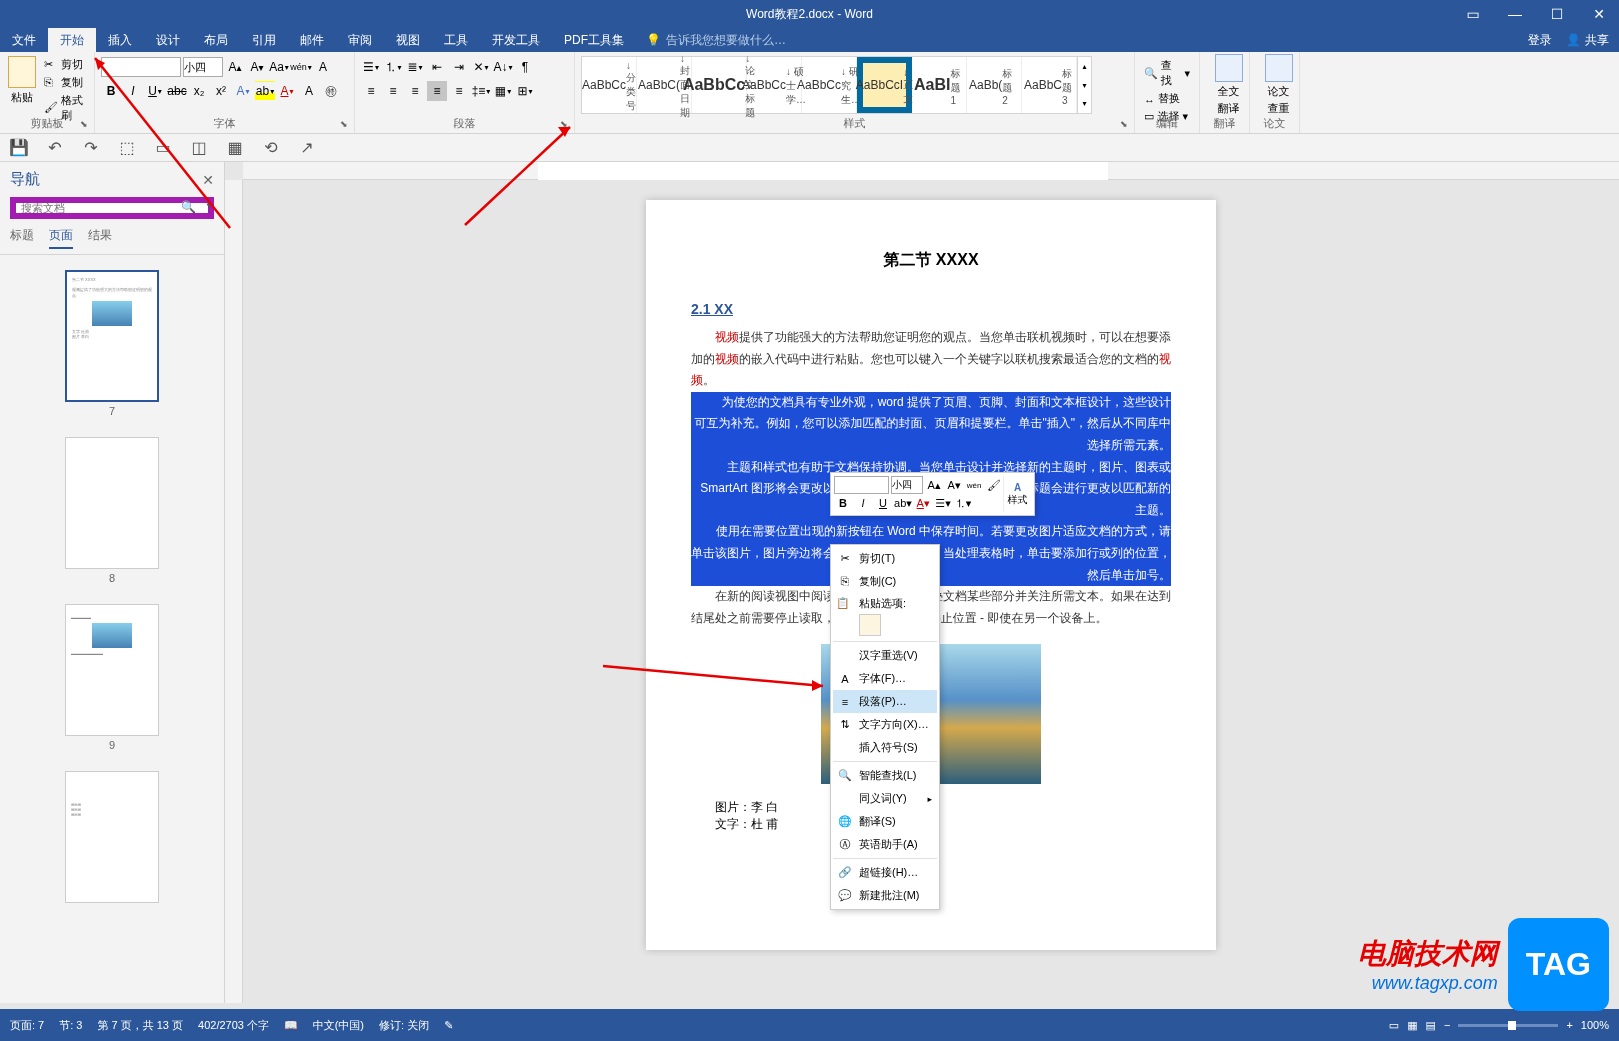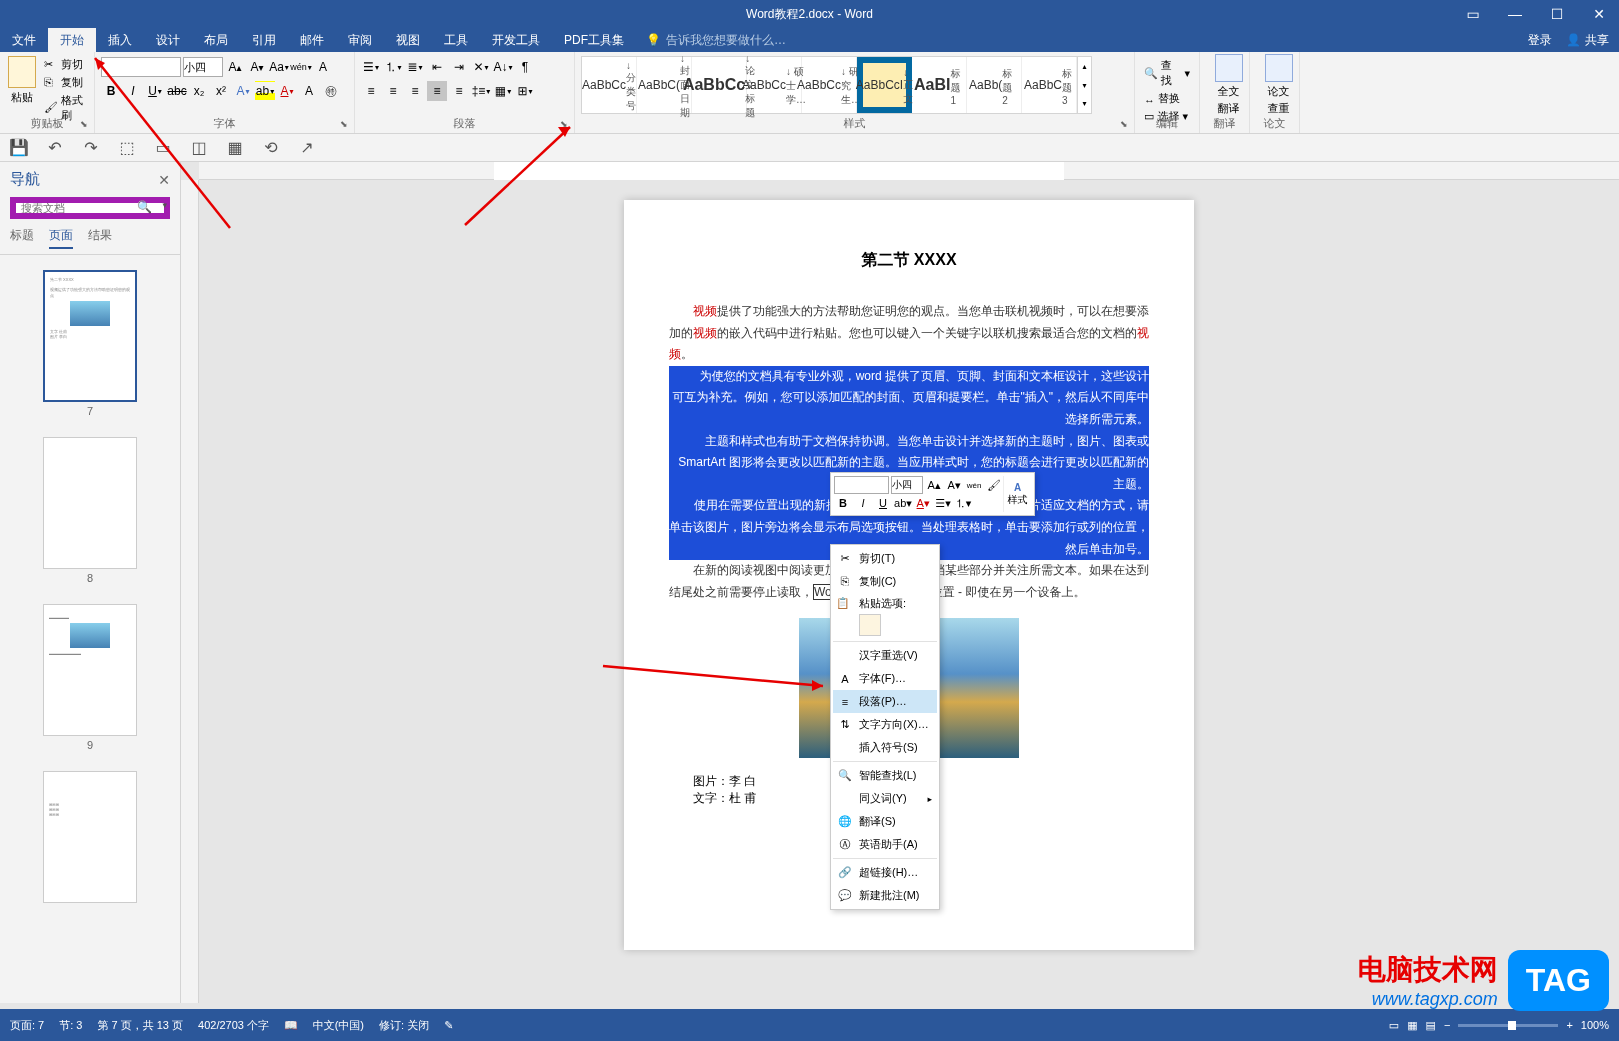--- a/index.html
+++ b/index.html
@@ -52,21 +52,21 @@
 .big-btn-icon { width: 28px; height: 28px; border: 1px solid #8faadc; background: #e8f0fc; }
 
 
 .quick-access { height: 28px; background: #f3f3f3; border-bottom: 1px solid #d4d4d4; display: flex; align-items: center; padding: 0 10px; gap: 18px; }
 .qa-btn { width: 18px; height: 18px; cursor: pointer; display: flex; align-items: center; justify-content: center; color: #555; }
 
 
 .main-area { display: flex; height: 841px; }
 
 
-.nav-pane { width: 181px; background: #f3f3f3; border-right: 1px solid #d4d4d4; display: flex; flex-direction: column; }
+.nav-pane { width: 225px; background: #f3f3f3; border-right: 1px solid #d4d4d4; display: flex; flex-direction: column; }
 .nav-header { padding: 8px 10px; display: flex; justify-content: space-between; align-items: center; }
 .nav-title { font-size: 15px; color: #2b579a; }
 .nav-close { cursor: pointer; color: #666; font-size: 14px; }
 .nav-search { margin: 0 10px 8px; position: relative; }
 .nav-search input { width: 100%; height: 22px; border: 6px solid #a21caf; padding: 0 25px 0 5px; font-size: 11px; }
 .nav-search-icon { position: absolute; right: 18px; top: 3px; color: #555; font-size: 12px; }
 .nav-search-drop { position: absolute; right: 3px; top: 3px; font-size: 9px; color: #555; }
 .nav-tabs { display: flex; gap: 15px; padding: 0 10px 5px; border-bottom: 1px solid #d4d4d4; font-size: 12px; }
 .nav-tab { cursor: pointer; color: #666; padding-bottom: 3px; }
 .nav-tab.active { color: #2b579a; border-bottom: 2px solid #2b579a; }
@@ -121,23 +121,23 @@
 
 
 .statusbar { position: absolute; bottom: 0; left: 0; right: 0; height: 20px; background: #2b579a; color: #fff; display: flex; align-items: center; font-size: 11px; padding: 16px 10px; gap: 15px; }
 .statusbar-right { margin-left: auto; display: flex; align-items: center; gap: 8px; }
 .zoom-slider { width: 100px; height: 3px; background: #6b8dc1; position: relative; }
 .zoom-thumb { position: absolute; left: 50%; top: -3px; width: 8px; height: 9px; background: #fff; }
 
 
 .watermark { position: absolute; bottom: 30px; right: 10px; z-index: 500; display: flex; align-items: center; gap: 10px; }
 .wm-text { text-align: right; }
-.wm-cn { font-size: 28px; font-weight: bold; color: #e60000; }
+.wm-cn { font-size: 28px; font-weight: bold; color: #e60000; font-style: italic; }
 .wm-url { font-size: 18px; color: #0070e0; font-style: italic; }
-.wm-tag { background: #0090ff; color: #fff; padding: 12px 18px; border-radius: 12px; font-size: 32px; font-weight: bold; }
+.wm-tag { background: #0090ff; color: #fff; padding: 28px 18px; border-radius: 12px; font-size: 32px; font-weight: bold; }
 
 .dialog-launcher { position: absolute; right: 2px; bottom: 2px; width: 12px; height: 12px; font-size: 9px; color: #666; cursor: pointer; }
 </style>
 </head>
 <body>
 
 <div class="titlebar">
   <div class="titlebar-center">Word教程2.docx - Word</div>
   <div class="titlebar-right">
     <div class="titlebar-btn">▭</div>
@@ -401,20 +401,21 @@
   </div>
 
   <div class="doc-area">
     <div class="ruler-v"></div>
     <div class="ruler-h">
         <div class="ruler-h-inner"></div>
       </div>
     <div class="doc-scroll">
       <div class="page">
         <div class="page-title">第二节  XXXX</div>
+        <div class="page-h2"><span class="u">2.1 XX</span></div>
         <p style="text-indent:2em">
           <span class="hl-red">视频</span><span class="sel">提供了功能强大的方法帮助您证明您的观点。当您单击联机视频时，可以在想要添加的</span><span class="hl-red">视频</span><span class="sel">的嵌入代码中进行粘贴。您也可以键入一个关键字以联机搜索最适合您的文档的</span><span class="hl-red">视频</span><span>。</span>
         </p>
         <p class="sel">为使您的文档具有专业外观，word 提供了页眉、页脚、封面和文本框设计，这些设计可互为补充。例如，您可以添加匹配的封面、页眉和提要栏。单击"插入"，然后从不同库中选择所需元素。</p>
         <p class="sel">主题和样式也有助于文档保持协调。当您单击设计并选择新的主题时，图片、图表或 SmartArt 图形将会更改以匹配新的主题。当应用样式时，您的标题会进行更改以匹配新的主题。</p>
         <p class="sel">使用在需要位置出现的新按钮在 Word 中保存时间。若要更改图片适应文档的方式，请单击该图片，图片旁边将会显示布局选项按钮。当处理表格时，单击要添加行或列的位置，然后单击加号。</p>
         <p style="text-indent:2em">
           <span class="sel">在新的阅读视图中阅读更加容易。可以折叠文档某些部分并关注所需文本。如果在达到结尾处之前需要停止读取，</span><span class="sel" style="border:1px solid #333">Word</span><span class="sel"> 会记住您的停止位置 - 即使在另一个设备上。</span>
         </p>
         <div class="page-img"></div>

